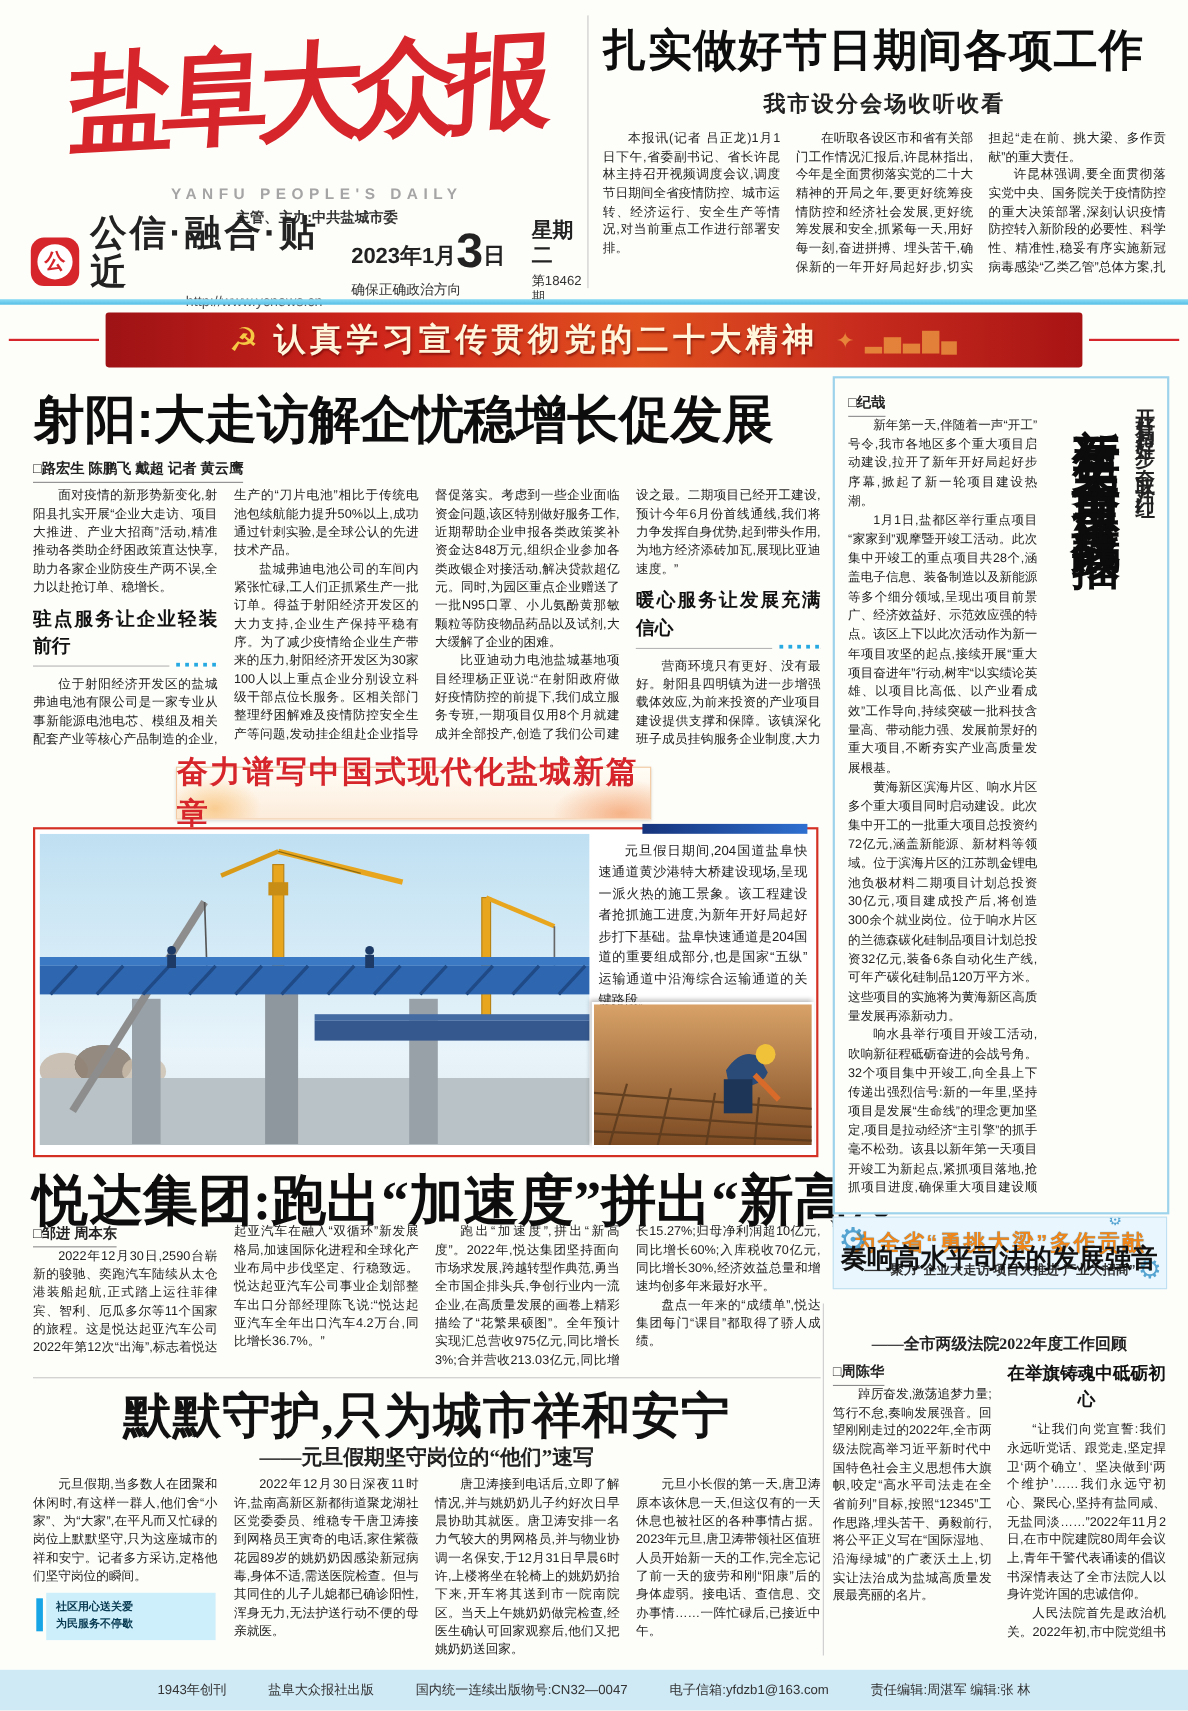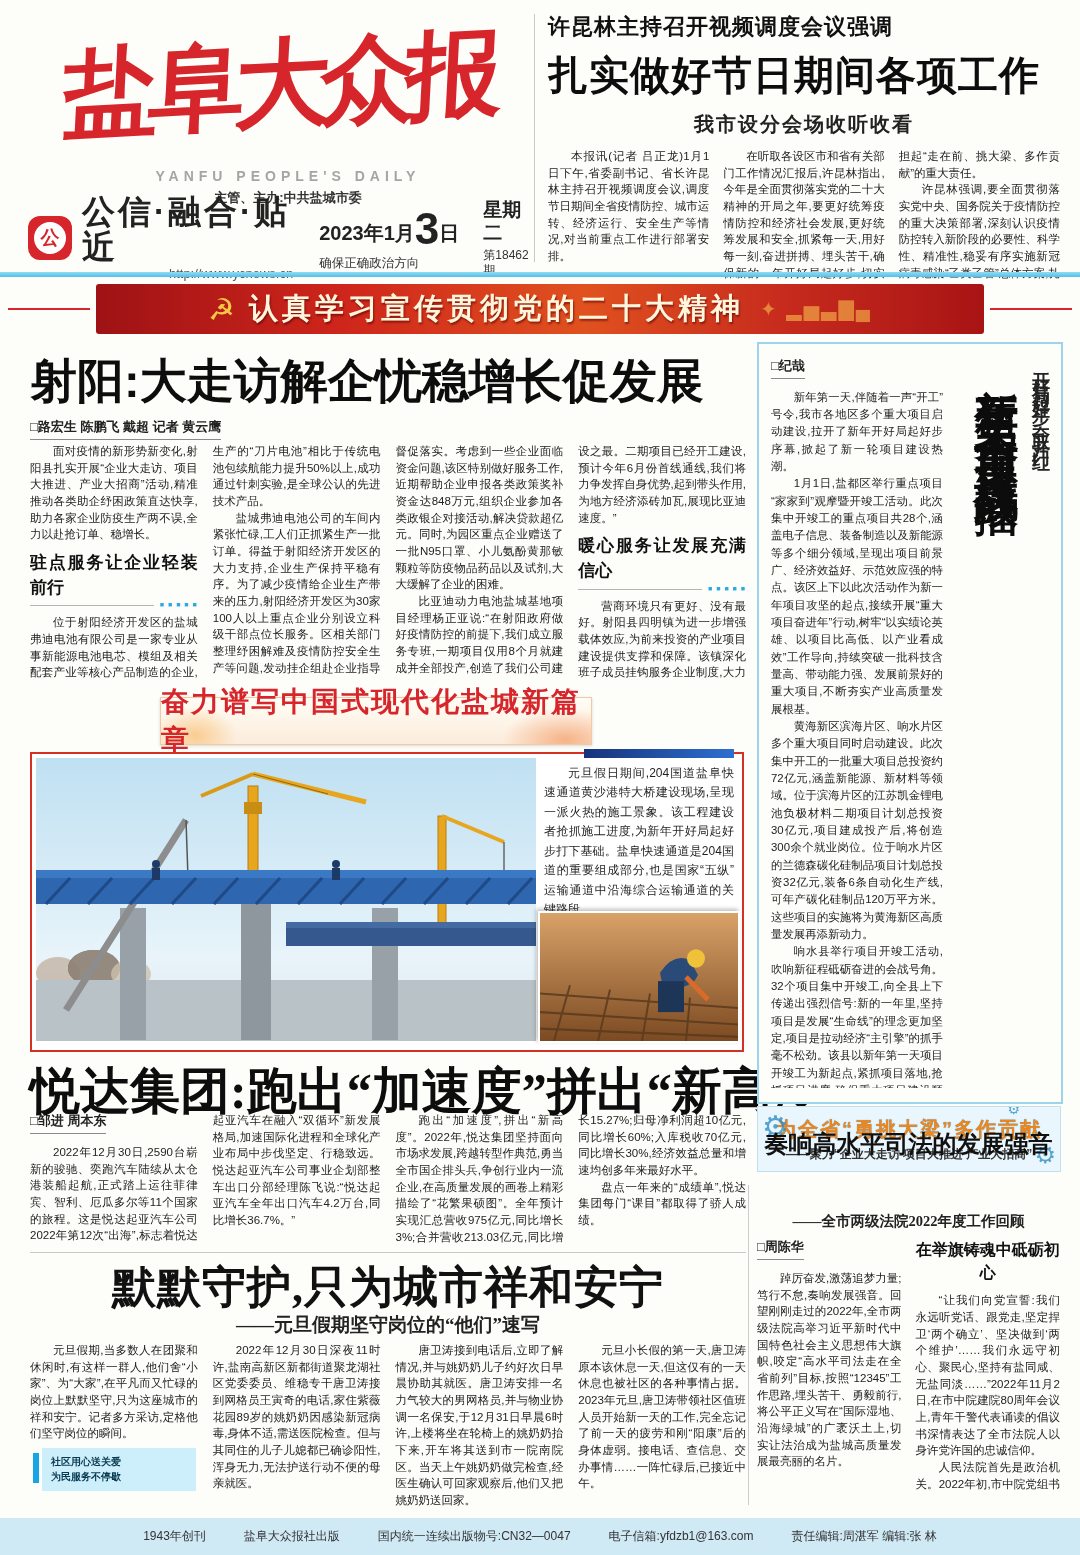--- a/index.html
+++ b/index.html
@@ -77,21 +77,21 @@
     text-align:justify;color:#1f1f1f;}
   .ph-cap p{margin:0;text-indent:2em;}
   .ph-credit{text-align:right;margin-top:4px;font-weight:bold;font-size:12px;}
   .ph-inset{position:absolute;left:506px;top:157px;width:198px;height:128px;border:2px solid #fff;
     box-shadow:-2px -2px 4px rgba(0,0,0,.25);}
   
   .yd-head{left:30px;top:1058px;width:716px;text-align:center;font-size:50px;font-weight:900;
     color:#0d0d0d;font-family:"Liberation Serif",serif;white-space:nowrap;}
   .yd-body{left:30px;top:1112px;width:716px;height:136px;}
   .flow-byline{font-size:13px;font-weight:bold;border-bottom:1px solid #8a8a8a;
-    display:inline-block;padding-bottom:2px;margin-bottom:10px;}
+    display:inline-block;padding-bottom:2px;}
   .hdiv{left:30px;top:1252px;width:716px;height:1px;background:#c9c9c9;}
   
   .gd-head{left:30px;top:1258px;width:716px;text-align:center;font-family:"Liberation Serif",serif;
     font-size:44px;font-weight:900;color:#111;letter-spacing:1px;}
   .gd-sub{left:30px;top:1312px;width:716px;text-align:center;font-family:"Liberation Serif",serif;
     font-size:19px;font-weight:bold;color:#222;}
   .gd-body{left:30px;top:1342px;width:716px;height:172px;}
   .boxhead{background:#cdeffb;color:#083a52;font-weight:bold;font-size:10px;line-height:1.45;
     padding:7px 9px;margin:6px 2px 9px 12px;position:relative;white-space:pre-line;}
   .boxhead::before{content:"";position:absolute;left:-9px;top:5px;width:6px;height:70%;background:#17a5e5;}
@@ -156,21 +156,20 @@
     </div>
     <div class="week-col">
       <div class="week">星期二</div>
       <div class="issue">第18462期</div>
     </div>
   </div>
 
   <div class="abs vdiv" style="left:534px;top:14px;height:248px;"></div>
 
   <div class="abs top-art">
-    <div class="top-kicker">许昆林主持召开视频调度会议强调</div>
     <div class="top-head">扎实做好节日期间各项工作</div>
     <div class="top-sub">我市设分会场收听收看</div>
     <div class="body cols-3 top-body">
         <p>本报讯(记者 吕正龙)1月1日下午,省委副书记、省长许昆林主持召开视频调度会议,调度节日期间全省疫情防控、城市运转、经济运行、安全生产等情况,对当前重点工作进行部署安排。</p>
         <p>在听取各设区市和省有关部门工作情况汇报后,许昆林指出,今年是全面贯彻落实党的二十大精神的开局之年,要更好统筹疫情防控和经济社会发展,更好统筹发展和安全,抓紧每一天,用好每一刻,奋进拼搏、埋头苦干,确保新的一年开好局起好步,切实担起“走在前、挑大梁、多作贡献”的重大责任。</p>
         <p>许昆林强调,要全面贯彻落实党中央、国务院关于疫情防控的重大决策部署,深刻认识疫情防控转入新阶段的必要性、科学性、精准性,稳妥有序实施新冠病毒感染“乙类乙管”总体方案,扎实做好防控工作重心转变和防控措施优化完善,统筹医疗救治资源,保障药品器械供应,做好重点人群服务,加强农村地区疫情防控,确保转段平稳有序。要加强疫情对经济社会发展影响研究,提高研判精度、政策储备、应对能力,超前谋划推动经济率先全面好转举措,一着不让抓运行、稳增长、促发展,今年各项工作和任务尽早安排、提前发力,稳定企业预期,提振市场信心。要加大经济运行组织力度,加强节日期间生产要素保障,落实稳岗留工、连续生产政策措施,多措并举促进企业正常生产经营。抓好重大项目建设,推动项目早开工、快建设,形成更多实物工作量。 (下转2版)</p>
       </div>
   </div>
 
   <div class="abs rule-cyan"></div>

